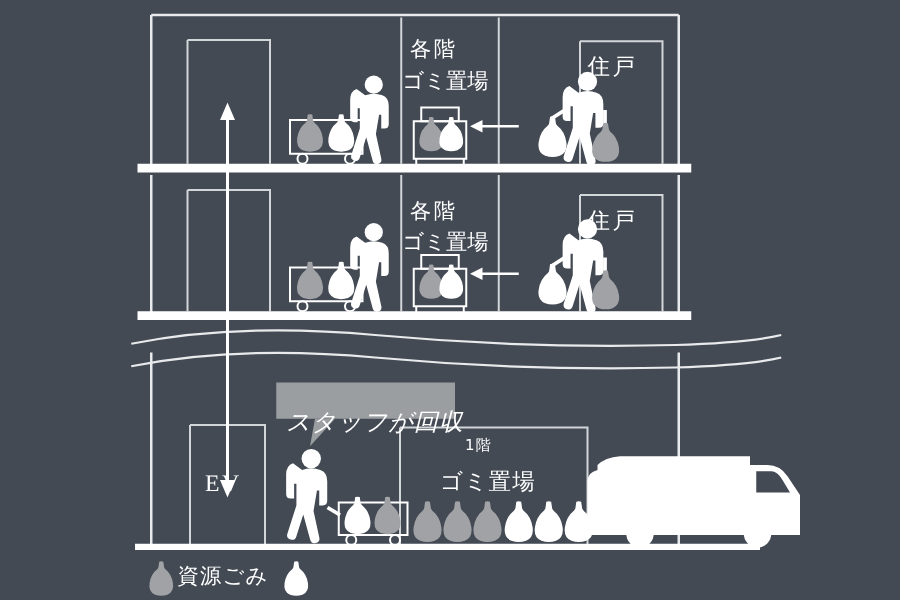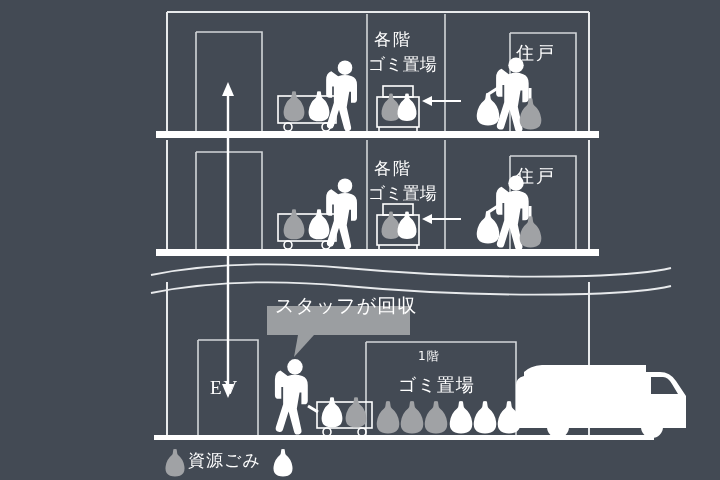--- a/index.html
+++ b/index.html
@@ -1,21 +1,21 @@
 <!DOCTYPE html>
 <html><head>
 <meta charset="utf-8">
 <style>
   html,body{margin:0;padding:0;}
   body{
     width:720px;height:480px;overflow:hidden;
     background:#434a54;
     font-family:"Liberation Sans","DejaVu Sans",sans-serif;
   }
-  #stage{position:relative;width:624px;height:480px;margin-left:46px;}
+  #stage{position:relative;width:624px;height:480px;}
   .lbl{position:absolute;color:#ffffff;font-family:"DejaVu Sans","Liberation Sans",sans-serif;white-space:nowrap;}
   svg{position:absolute;left:0;top:0;}
 </style>
 </head>
 <body>
 
 <div id="stage">
 
   <svg width="720" height="480" viewBox="0 0 720 480">
     <defs>
@@ -183,20 +183,20 @@
   <div class="lbl" style="left:328px;top:28px;font-size:17px;letter-spacing:2px;">各階</div>
   <div class="lbl" style="left:322px;top:53px;font-size:17px;letter-spacing:0px;">ゴミ置場</div>
   <div class="lbl" style="left:470px;top:41px;font-size:18px;letter-spacing:2px;">住戸</div>
 
   <div class="lbl" style="left:328px;top:157px;font-size:17px;letter-spacing:2px;">各階</div>
   <div class="lbl" style="left:322px;top:182px;font-size:17px;letter-spacing:0px;">ゴミ置場</div>
   <div class="lbl" style="left:470px;top:164px;font-size:18px;letter-spacing:2px;">住戸</div>
 
   <div class="lbl" style="left:164px;top:377px;font-size:19px;font-family:'Liberation Serif','DejaVu Serif',serif;letter-spacing:2px;">EV</div>
 
-  <div class="lbl" style="left:229px;top:293px;font-size:19px;letter-spacing:1px;">スタッフが回収</div>
+  <div class="lbl" style="left:229px;top:325px;font-size:19px;letter-spacing:1px;font-style:italic;">スタッフが回収</div>
 
   <div class="lbl" style="left:372px;top:348px;font-size:12px;letter-spacing:1px;">1階</div>
   <div class="lbl" style="left:352px;top:373px;font-size:18px;letter-spacing:1px;">ゴミ置場</div>
 
   <div class="lbl" style="left:142px;top:449px;font-size:17px;letter-spacing:1px;">資源ごみ</div>
 
 </div>
 
 </body></html>

